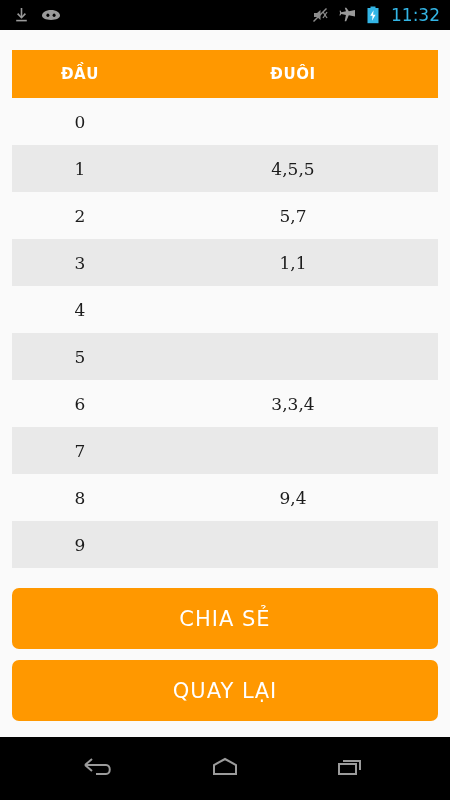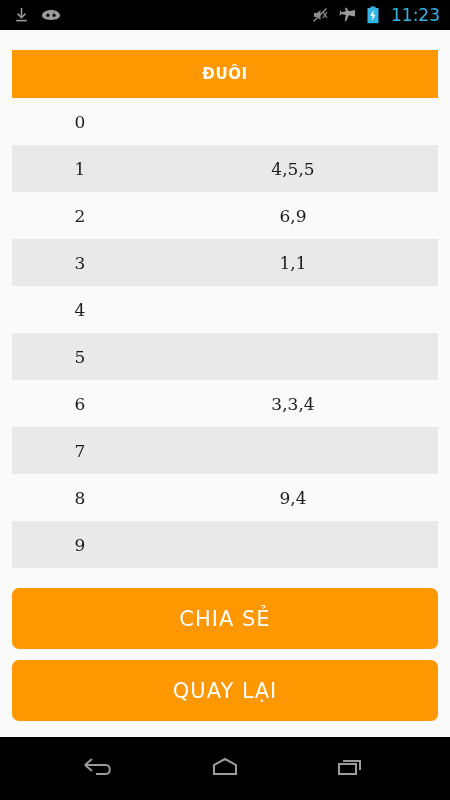--- a/index.html
+++ b/index.html
@@ -193,41 +193,42 @@
           <path d="M16 8.6 L9.8 7.2 L7.2 13.2 L5.7 13.2 L6.9 7 L2.3 6 L1.3 7.6 L0.4 7.4 L1.1 5.1 L0.6 2.8 L1.5 2.6 L2.4 4.2 L7 3.2 L5.8 -0.2 L7.3 -0.2 L9.9 3.3 L16 1.9 Z" fill="#9a9a9a" transform="translate(0,1)"></path>
         </svg>
       </span>
       <span class="status-icon">
         <svg width="12" height="18" viewBox="0 0 12 18">
           <rect x="3.5" y="0.5" width="5" height="2" fill="#33b5e5"></rect>
           <rect x="0.5" y="2" width="11" height="15.2" fill="#33b5e5"></rect>
           <path d="M6.6 4.2 L3.2 9.8 L5.6 9.8 L5.0 14.8 L8.6 8.8 L6.1 8.8 Z" fill="#ffffff"></path>
         </svg>
       </span>
-      <span class="status-clock">11:23</span>
+      <span class="status-clock">11:32</span>
     </div>
   </div>
 
   <div class="content">
 
     <div class="table">
       <div class="table-header">
+        <div class="th col-dau">ĐẦU</div>
         <div class="th col-duoi">ĐUÔI</div>
       </div>
 
       <div class="row even">
         <div class="td col-dau">0</div>
       </div>
       <div class="row odd">
         <div class="td col-dau">1</div>
         <div class="td col-duoi">4,5,5</div>
       </div>
       <div class="row even">
         <div class="td col-dau">2</div>
-        <div class="td col-duoi">6,9</div>
+        <div class="td col-duoi">5,7</div>
       </div>
       <div class="row odd">
         <div class="td col-dau">3</div>
         <div class="td col-duoi">1,1</div>
       </div>
       <div class="row even">
         <div class="td col-dau">4</div>
       </div>
       <div class="row odd">
         <div class="td col-dau">5</div>

